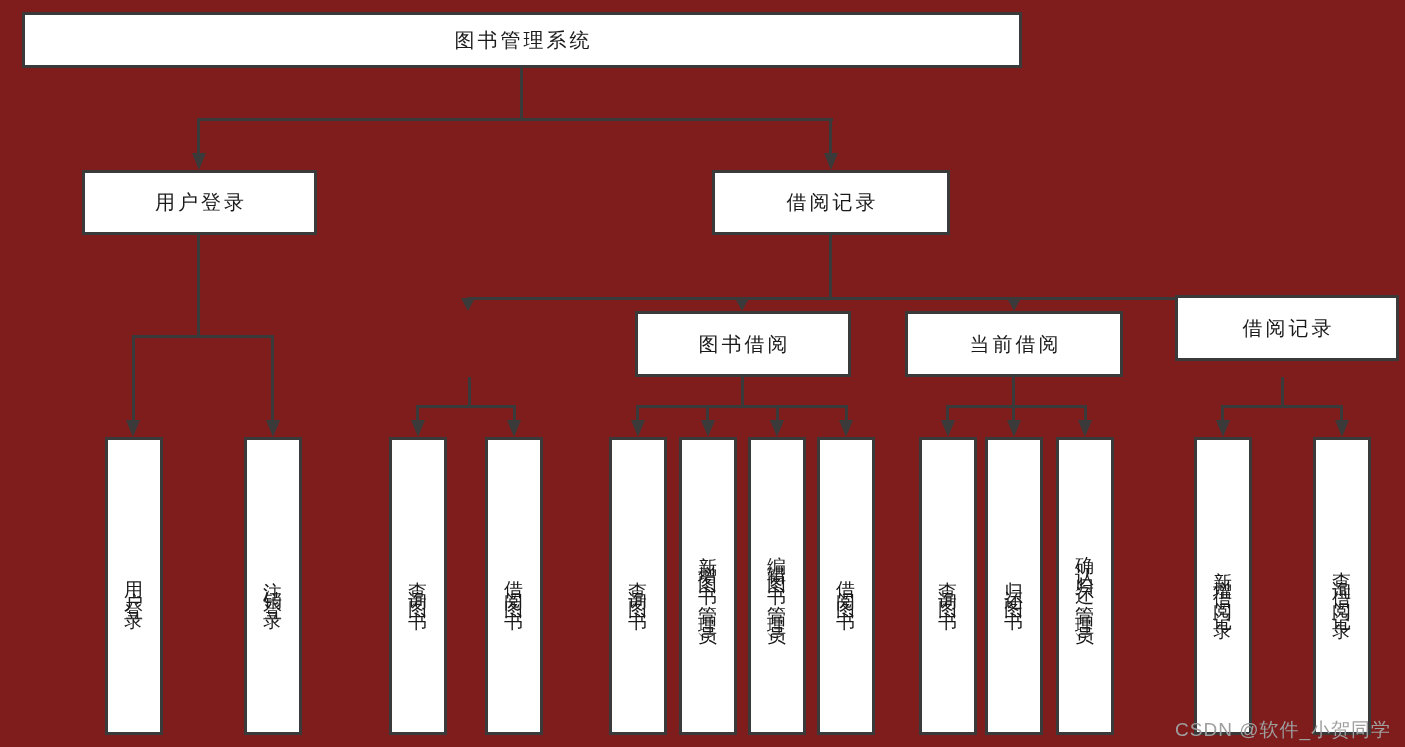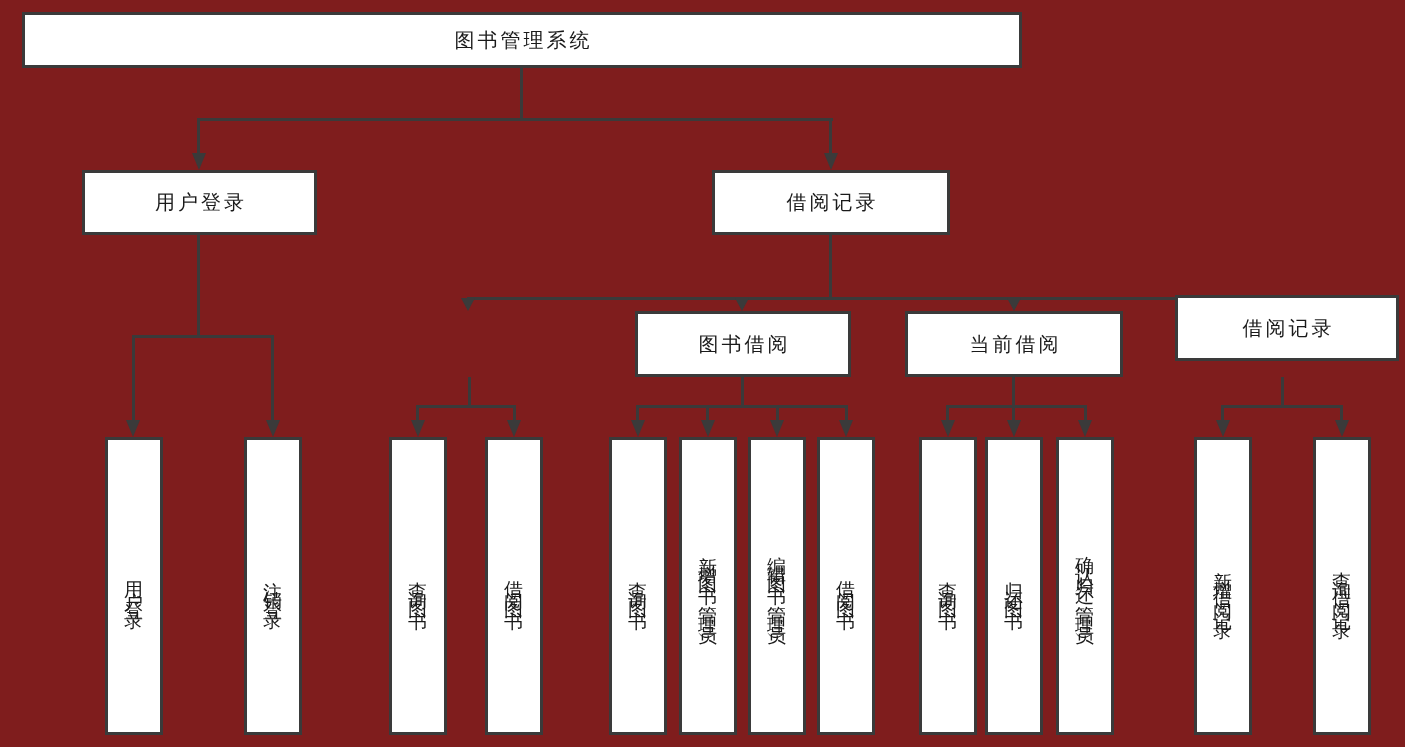--- a/index.html
+++ b/index.html
@@ -148,14 +148,15 @@
     <span class="v-label">确认归还（管理员）</span>
   </div>
 
   <div class="box" style="left:1194px;top:437px;width:58px;height:298px">
     <span class="v-label">新增借阅记录</span>
   </div>
   <div class="box" style="left:1313px;top:437px;width:58px;height:298px">
     <span class="v-label">查询借阅记录</span>
   </div>
 
+  <div class="watermark">CSDN @软件_小贺同学</div>
 
 </div>
 
 </body></html>

